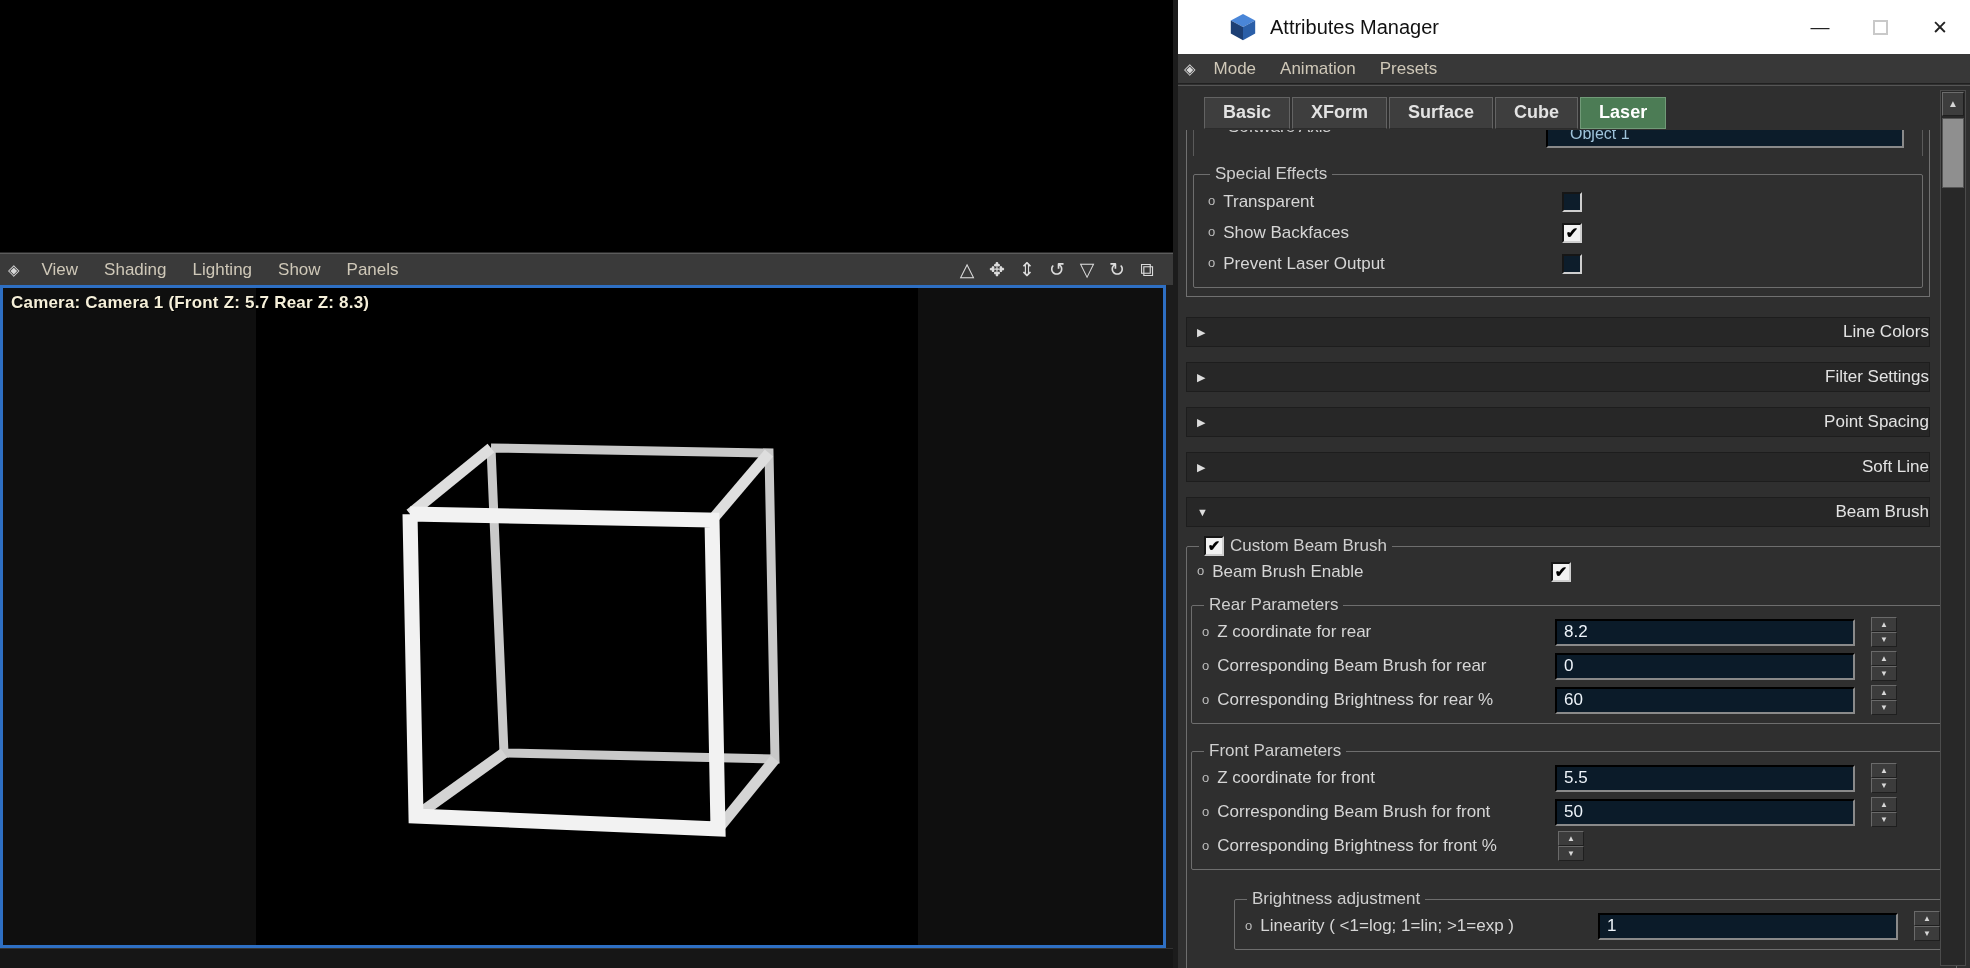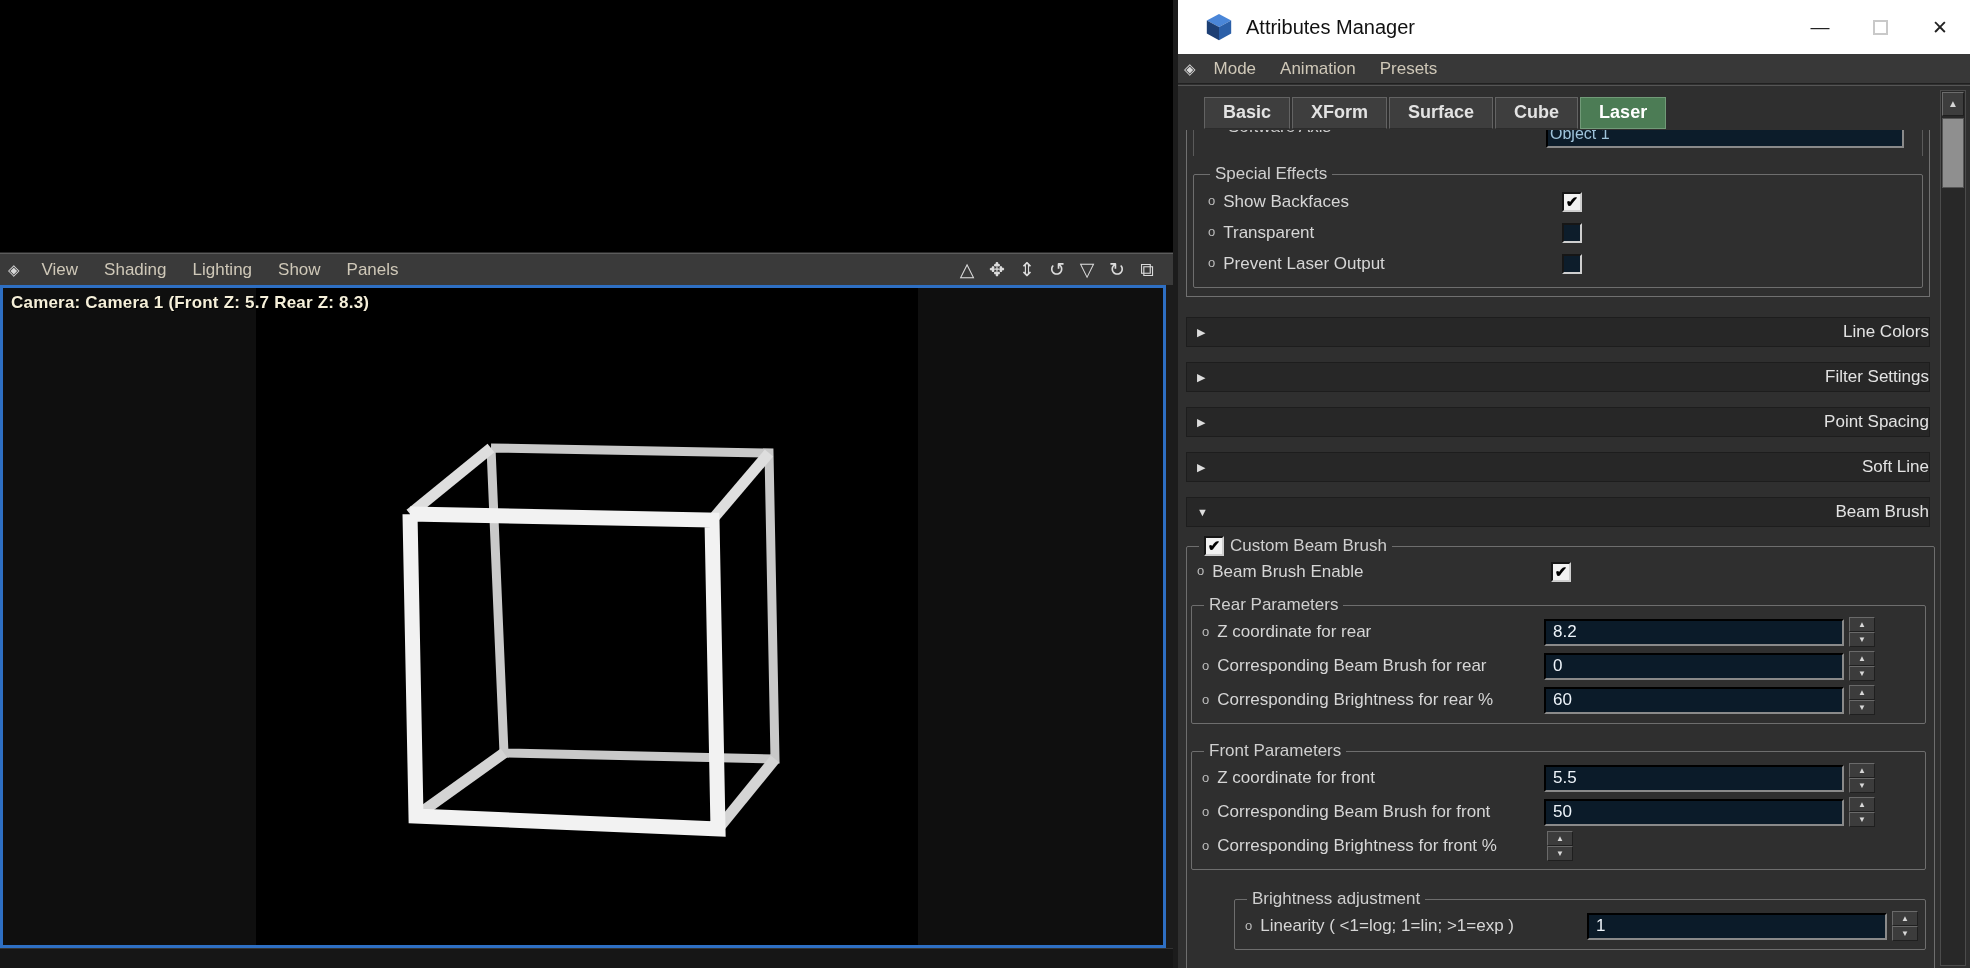--- a/index.html
+++ b/index.html
@@ -19,21 +19,21 @@
   .camera-viewport { position:absolute; left:0; top:285px; width:1166px; height:663px;
                      background:#0f0f0f; border:3px solid #2e6fc3; overflow:hidden; }
   .camera-frame { position:absolute; left:253px; top:0; width:662px; height:100%; background:#000; }
   .camera-label { position:absolute; left:8px; top:5px; color:#f5efd9; font-size:17px; font-weight:bold;
                   text-shadow:1px 1px 0 #000; letter-spacing:.2px; }
   .scene-svg { position:absolute; left:0; top:0; }
   .below-viewport { position:absolute; left:0; top:948px; width:1173px; height:20px; background:#161616; border-top:1px solid #333; }
 
   
   .panel { position:absolute; left:1178px; top:0; width:792px; height:968px; background:#2f2f2f; }
-  .titlebar { position:absolute; left:0; top:0; width:100%; height:54px; background:#ffffff; display:flex; align-items:center; }
+  .titlebar { position:absolute; left:0; top:0; width:100%; height:54px; background:#ffffff; display:flex; align-items:center;padding-left:24px; }
   .app-icon { width:30px; height:30px; margin-left:26px; }
   .title-text { margin-left:12px; font-size:20px; color:#111; }
   .win-controls { position:absolute; right:0; top:0; height:54px; display:flex; align-items:center; }
   .win-btn { width:60px; height:54px; display:flex; align-items:center; justify-content:center;
              color:#222; font-size:19px; cursor:default; }
   .max-box { width:15px; height:15px; border:2px solid #c9c9c9; }
 
   .panel-menubar { position:absolute; left:0; top:54px; width:100%; height:30px; background:#383838;
                    border-bottom:1px solid #202020; display:flex; align-items:center; color:#cfc8b8; font-size:17px; }
   .panel-menubar .menu-item { margin-right:8px; padding:2px 8px; }
@@ -57,21 +57,21 @@
 
   .scroll-col { position:absolute; left:8px; top:44px; width:744px; }
 
   
   .outer-clip-group { border-left:1px solid #707070; border-right:1px solid #707070; border-bottom:1px solid #707070;
                       padding:0 6px 8px 6px; }
   .clip-row { position:relative; height:26px; overflow:hidden; border-left:1px solid #5a5a5a; border-right:1px solid #5a5a5a; }
   .clip-label { position:absolute; left:34px; top:-13px; color:#cfcfcf; font-size:17px; }
   .clip-dropdown { position:absolute; left:352px; top:-8px; width:358px; height:26px; background:#0c1c2a;
                    border:2px solid; border-color:#000 #8a8a8a #8a8a8a #000; color:#9fc3da; font-size:16px;
-                   padding-left:2px; line-height:20px; }
+                   padding-left:22px; line-height:20px; }
 
   
   fieldset { border:1px solid #6e6e6e; border-radius:2px; color:#cfcfcf; }
   legend { font-size:17px; color:#cfcfcf; padding:0 5px; margin-left:8px; }
 
   .fs-special { margin-top:8px; padding:2px 8px 8px 8px; }
   .check-row { display:grid; grid-template-columns:360px 30px 1fr; align-items:center; height:31px; }
   .row-label { color:#d6d6d6; font-size:17px; display:flex; align-items:center; }
   .row-label::before { content:"o"; font-size:13px; color:#bdbdbd; margin:0 8px 2px 6px; }
   .checkbox { width:20px; height:20px; background:#0d1d2b; border:2px solid; border-color:#161616 #cfcfcf #cfcfcf #161616;
@@ -85,21 +85,21 @@
   .mt20 { margin-top:20px; } .mt15 { margin-top:15px; }
   .arrow-right { margin-right:9px; font-size:11px; color:#ddd; }
   .arrow-right::before { content:"▶"; }
   .arrow-down { margin-right:9px; font-size:11px; color:#ddd; }
   .arrow-down::before { content:"▼"; }
 
   
   .fs-custom { margin-top:9px; padding:0 8px 20px 4px; }
   .legend-check { display:flex; align-items:center; gap:6px; }
   .fs-sub { margin-top:8px; padding:0 8px 6px 4px; }
-  .param-row { display:grid; grid-template-columns:348px 302px 28px; align-items:center; height:34px; }
+  .param-row { display:grid; grid-template-columns:348px 302px 28px; align-items:center; height:34px;gap:11px; }
   .param-input { width:300px; height:27px; background:#0b1b29; border:2px solid; border-color:#000 #8a8a8a #8a8a8a #000;
                  color:#eef4fa; font-size:17px; padding-left:7px; font-family:"Liberation Sans", sans-serif; }
   .spinner { display:flex; flex-direction:column; width:26px; height:30px; margin-left:3px; }
   .spin-btn { flex:1; background:#3c3c3c; border:1px solid; border-color:#6a6a6a #1f1f1f #1f1f1f #6a6a6a;
               color:#d8d8d8; font-size:8px; line-height:13px; text-align:center; cursor:default; }
   .spin-up::before { content:"▲"; }
   .spin-down::before { content:"▼"; }
 </style>
 </head>
 <body>
@@ -181,26 +181,26 @@
 
       <div class="outer-clip-group">
         <div class="clip-row">
           <span class="clip-label">Software Axis</span>
           <span class="clip-dropdown">Object 1</span>
         </div>
 
         <fieldset class="fs-special">
           <legend>Special Effects</legend>
           <div class="check-row">
+            <span class="row-label">Transparent</span>
+            <span class="checkbox"></span>
+          </div>
+          <div class="check-row">
             <span class="row-label">Show Backfaces</span>
             <span class="checkbox checked"></span>
-          </div>
-          <div class="check-row">
-            <span class="row-label">Transparent</span>
-            <span class="checkbox"></span>
           </div>
           <div class="check-row">
             <span class="row-label">Prevent Laser Output</span>
             <span class="checkbox"></span>
           </div>
         </fieldset>
       </div>
 
       <div class="section-bar mt20">
         <span class="arrow-right"></span>

